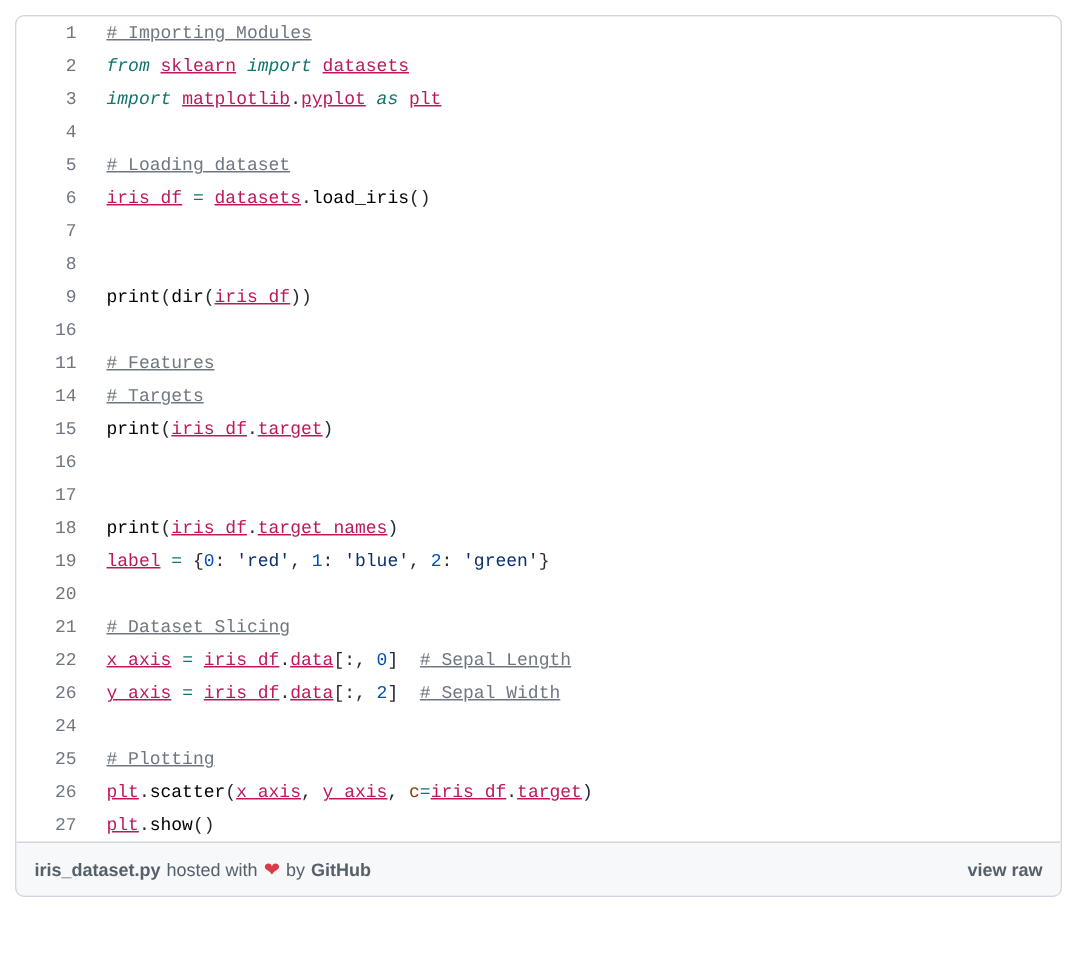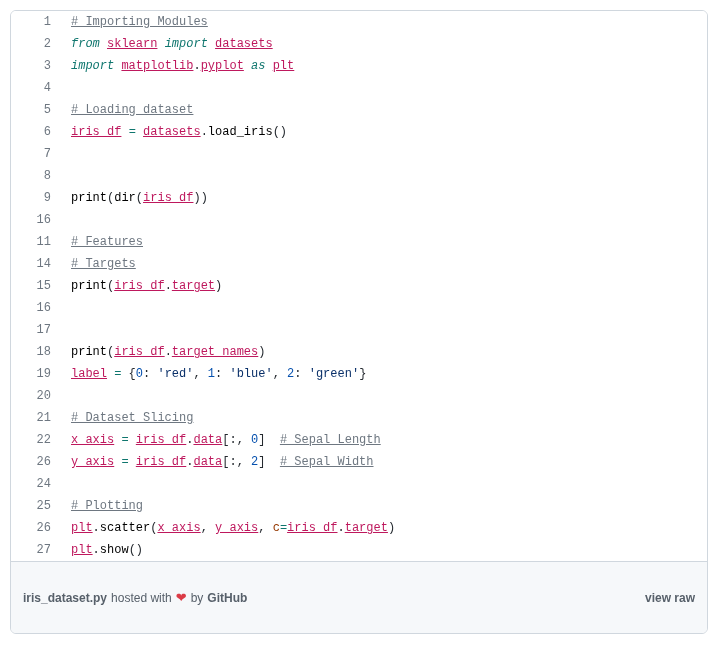--- a/index.html
+++ b/index.html
@@ -41,21 +41,21 @@
   .pl-c { color: #6e7781; text-decoration: underline; }
   .pl-k { color: #0f766e; font-style: italic; }
   .pl-s1 { color: #be185d; text-decoration: underline; }
   .pl-c1 { color: #0550ae; }
   .pl-en { color: #000000; }
   .pl-s { color: #0a3069; }
   .pl-v { color: #953800; }
   .meta {
     background: #f6f8fa;
     border-top: 1px solid #d0d7de;
-    padding: 28px 12px;
+    padding: 10px 12px;
     display: flex;
     justify-content: space-between;
     align-items: center;
     font-size: 12px;
     color: #57606a;
   }
   .meta a {
     color: #57606a;
     text-decoration: none;
     font-weight: 600;

